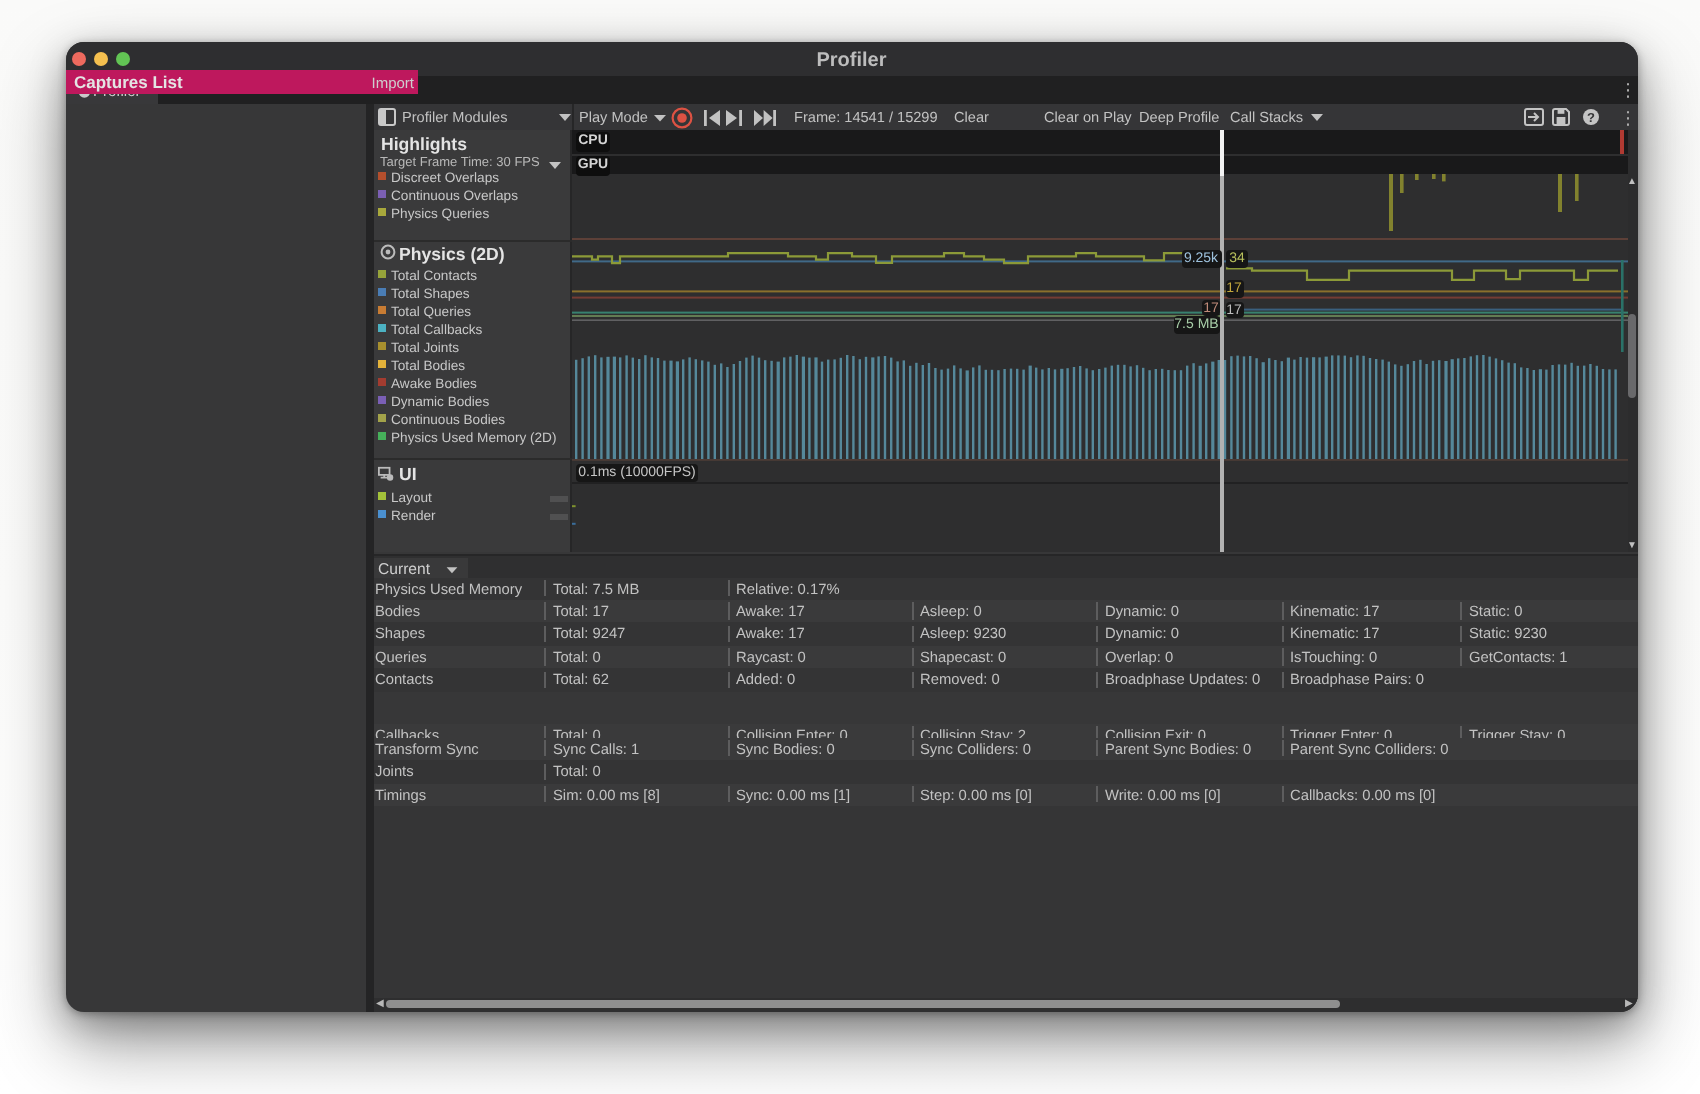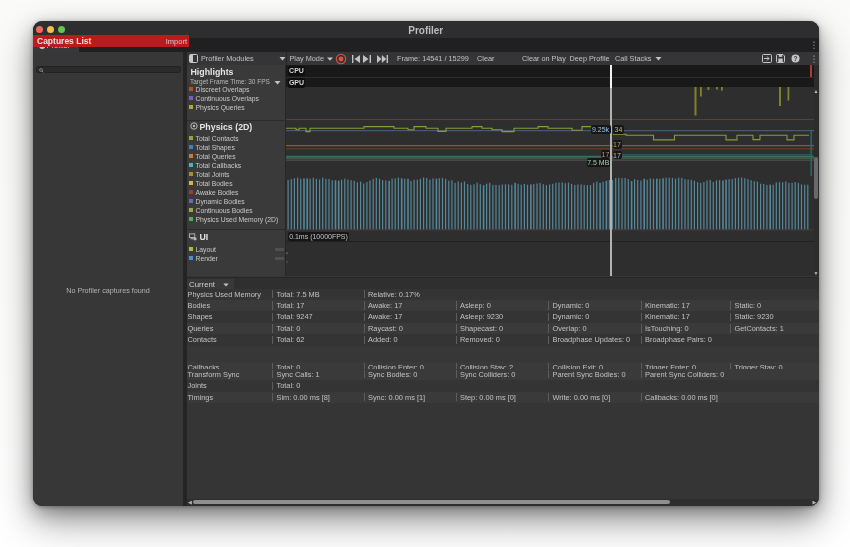--- a/index.html
+++ b/index.html
@@ -8,21 +8,21 @@
   background:#373738; border-radius:9px; overflow:hidden;
   box-shadow:0 16px 36px rgba(0,0,0,.38), 0 6px 18px rgba(0,0,0,.27), 0 1px 4px rgba(0,0,0,.3); }
 .abs { position:absolute; }
 .titlebar { left:0; top:0; width:100%; height:17px; background:#2e2e30; }
 .tl { width:7px; height:7px; border-radius:50%; top:5px; }
 .title { width:100%; text-align:center; top:4px; font-size:10px; font-weight:bold; color:#bdbdbd; }
 .tabrow { left:0; top:17px; width:100%; height:14.5px; background:#202021; }
 .tab { left:0; top:0; width:45.5px; height:14.5px; background:#38383a; border-top:1.5px solid #4073ad; }
 .tab span { position:absolute; left:13.5px; top:2px; font-size:7.5px; color:#d0d0d0; }
 .kebab { color:#b5b5b5; font-size:9px; }
-.hdrL { left:0; top:14px; width:156px; height:12.5px; background:#b91c1c; }
+.hdrL { left:0; top:14px; width:176px; height:12.5px; background:#be185d; }
 .hdrR { left:153.5px; top:31.5px; width:632px; height:12.5px; background:#353537; }
 .divider { left:150px; top:31.5px; width:3.5px; height:453.5px; background:#242425; }
 .cl { left:4px; top:1.5px; font-size:8.5px; font-weight:bold; color:#e4e4e4; }
 .imp { right:2px; top:2.5px; font-size:7.5px; color:#cecece; }
 .tbt { top:2.3px; font-size:7.3px; color:#c2c2c2; white-space:nowrap; }
 .panel { left:0; top:44px; width:150px; height:441px; background:#373738; }
 .search { left:2.5px; top:1.5px; width:145px; height:7px; background:#2b2b2c; border:1px solid #222223; border-radius:2px; }
 .nocap { left:0; top:221.5px; width:150px; text-align:center; font-size:7.2px; color:#b2b2b2; }
 .legend { left:153.5px; top:44px; width:99px; height:211.5px; background:#3a3a3b; border-right:1px solid #262627; }
 .li { position:absolute; left:2.5px; font-size:6.8px; color:#c8c8c8; white-space:nowrap; height:9px; line-height:9px; }
@@ -122,29 +122,20 @@
     <svg width="9" height="9" style="left:589.5px;top:1.5px" viewBox="0 0 9 9">
         <path d="M.5 1.5 Q.5 .5 1.5 .5 L7 .5 L8.5 2 L8.5 7.5 Q8.5 8.5 7.5 8.5 L1.5 8.5 Q.5 8.5 .5 7.5Z" fill="none" stroke="#c4c4c4"></path>
         <rect x="2.3" y="4.5" width="4.4" height="4" fill="#c4c4c4"></rect>
         <rect x="2.8" y=".5" width="3.4" height="2.4" fill="#c4c4c4"></rect>
       </svg>
     <svg width="9" height="9" style="left:604.5px;top:1.5px" viewBox="0 0 9 9">
         <circle cx="4.5" cy="4.5" r="4" fill="#c4c4c4"></circle>
         <text x="4.5" y="7" font-size="6.5" font-weight="bold" fill="#353537" text-anchor="middle" font-family="Liberation Sans">?</text>
       </svg>
     <span class="abs kebab" style="left:623px;top:1.5px">⋮</span>
-  </div>
-  <div class="abs panel">
-    <div class="abs search">
-        <svg width="5" height="5" style="left:2px;top:1px" viewBox="0 0 5 5">
-          <circle cx="2" cy="2" r="1.4" fill="none" stroke="#909090" stroke-width=".8"></circle>
-          <path d="M3 3 L4.5 4.5" stroke="#909090" stroke-width=".8"></path>
-        </svg>
-      </div>
-    <div class="abs nocap">No Profiler captures found</div>
   </div>
   <div class="abs legend">
     <div class="mhdr" style="left:4px;top:2px">Highlights</div>
     <div style="position:absolute;left:3.5px;top:13.5px;font-size:6.5px;color:#b8b8b8;white-space:nowrap">Target Frame Time: 30 FPS</div>
     <svg width="7" height="5" style="left:87px;top:15.5px" viewBox="0 0 7 5">
         <path d="M.5 1 L6.5 1 L3.5 4.5Z" fill="#c2c2c2"></path>
       </svg>
     <div class="li" style="top:20.3px"><span class="sq" style="background:#b44f2d"></span>Discreet Overlaps</div>
 <div class="li" style="top:29.3px"><span class="sq" style="background:#7b5fb3"></span>Continuous Overlaps</div>
 <div class="li" style="top:38.3px"><span class="sq" style="background:#a8a83c"></span>Physics Queries</div>

